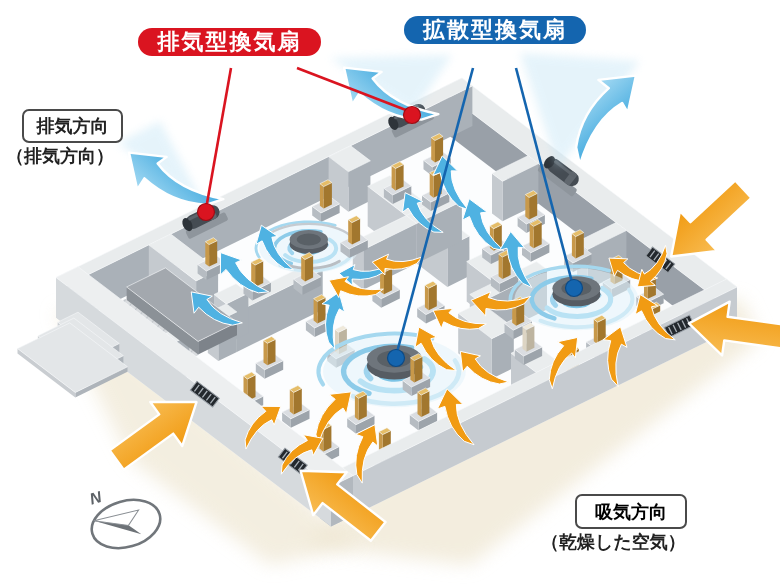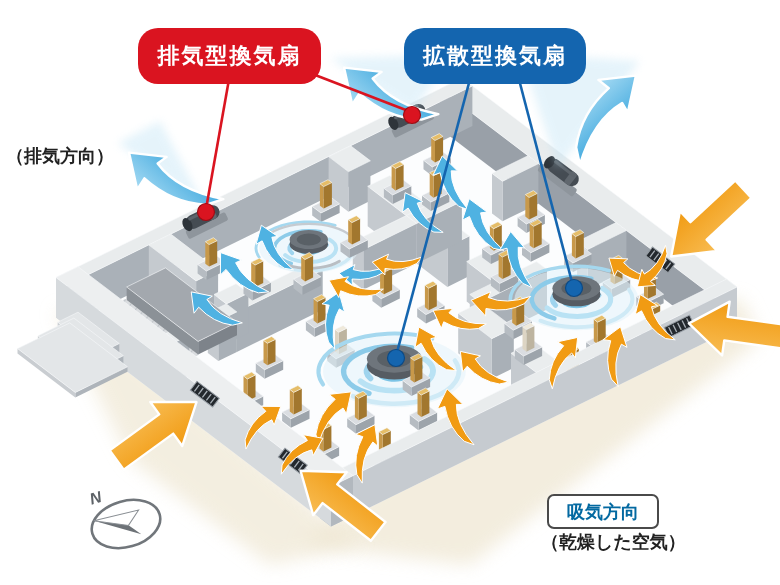--- a/index.html
+++ b/index.html
@@ -1,23 +1,23 @@
 <!DOCTYPE html>
 <html><head>
 <meta charset="utf-8">
 <style>
   html,body{margin:0;padding:0;background:#ffffff;}
   .stage{position:relative;width:780px;height:585px;background:#fff;overflow:hidden;
          font-family:"Liberation Sans","DejaVu Sans",sans-serif;}
   .stage svg{position:absolute;left:0;top:0;}
-  .pill{position:absolute;height:56px;border-radius:20px;color:#fff;font-weight:bold;
+  .pill{position:absolute;height:28px;border-radius:20px;color:#fff;font-weight:bold;
         font-size:22px;letter-spacing:2px;display:flex;align-items:center;justify-content:center;
         z-index:5;}
   .pill.red{left:138px;top:28px;width:183px;}
-  .pill.blue{left:404px;top:28px;width:182px;}
+  .pill.blue{left:404px;top:16px;width:182px;}
   .dirbox{position:absolute;background:#fff;border:2px solid #4a4a4a;border-radius:7px;
           font-weight:bold;font-size:18px;color:#222;display:flex;align-items:center;
           justify-content:center;z-index:5;}
   .dirbox.exh{left:22px;top:109px;width:97px;height:30px;}
   .dirbox.intk{left:547px;top:494px;width:108px;height:31px;}
   .dirsub{position:absolute;font-weight:bold;font-size:18px;color:#222;z-index:5;white-space:nowrap;}
   .dirsub.exh{left:6px;top:144px;}
   .dirsub.intk{left:531px;top:530px;margin-left:10px;}
 </style>
 </head>
@@ -697,17 +697,18 @@
         <ellipse cx="0" cy="0" rx="35" ry="23" fill="none" stroke="#71767b" stroke-width="2.6"></ellipse>
         <polygon points="-30,-12 12,14 2,2" fill="#6d7277"></polygon>
         <polygon points="-30,-12 2,2 16,-10" fill="#ffffff" stroke="#8a8f94" stroke-width="1"></polygon>
         <text x="-22" y="-28" font-size="16" font-weight="bold" font-style="italic" fill="#5d6267" text-anchor="middle">N</text>
       </g>
     </svg>
 
   <div class="pill red" style="background: rgb(218, 20, 32);">排気型換気扇</div>
   <div class="pill blue" style="background: rgb(20, 101, 175);">拡散型換気扇</div>
 
+  <div class="dirbox exh" style="border-color: rgb(74, 74, 74); color: rgb(34, 34, 34);">排気方向</div>
   <div class="dirsub exh" style="color: rgb(34, 34, 34);">（排気方向）</div>
 
-  <div class="dirbox intk" style="border-color: rgb(74, 74, 74); color: #0369a1;">吸気方向</div>
+  <div class="dirbox intk" style="border-color: rgb(74, 74, 74); color: #000000; margin-left: 28px;">吸気方向</div>
   <div class="dirsub intk" style="color: rgb(34, 34, 34);">（乾燥した空気）</div>
 </div>
 
 </body></html>

